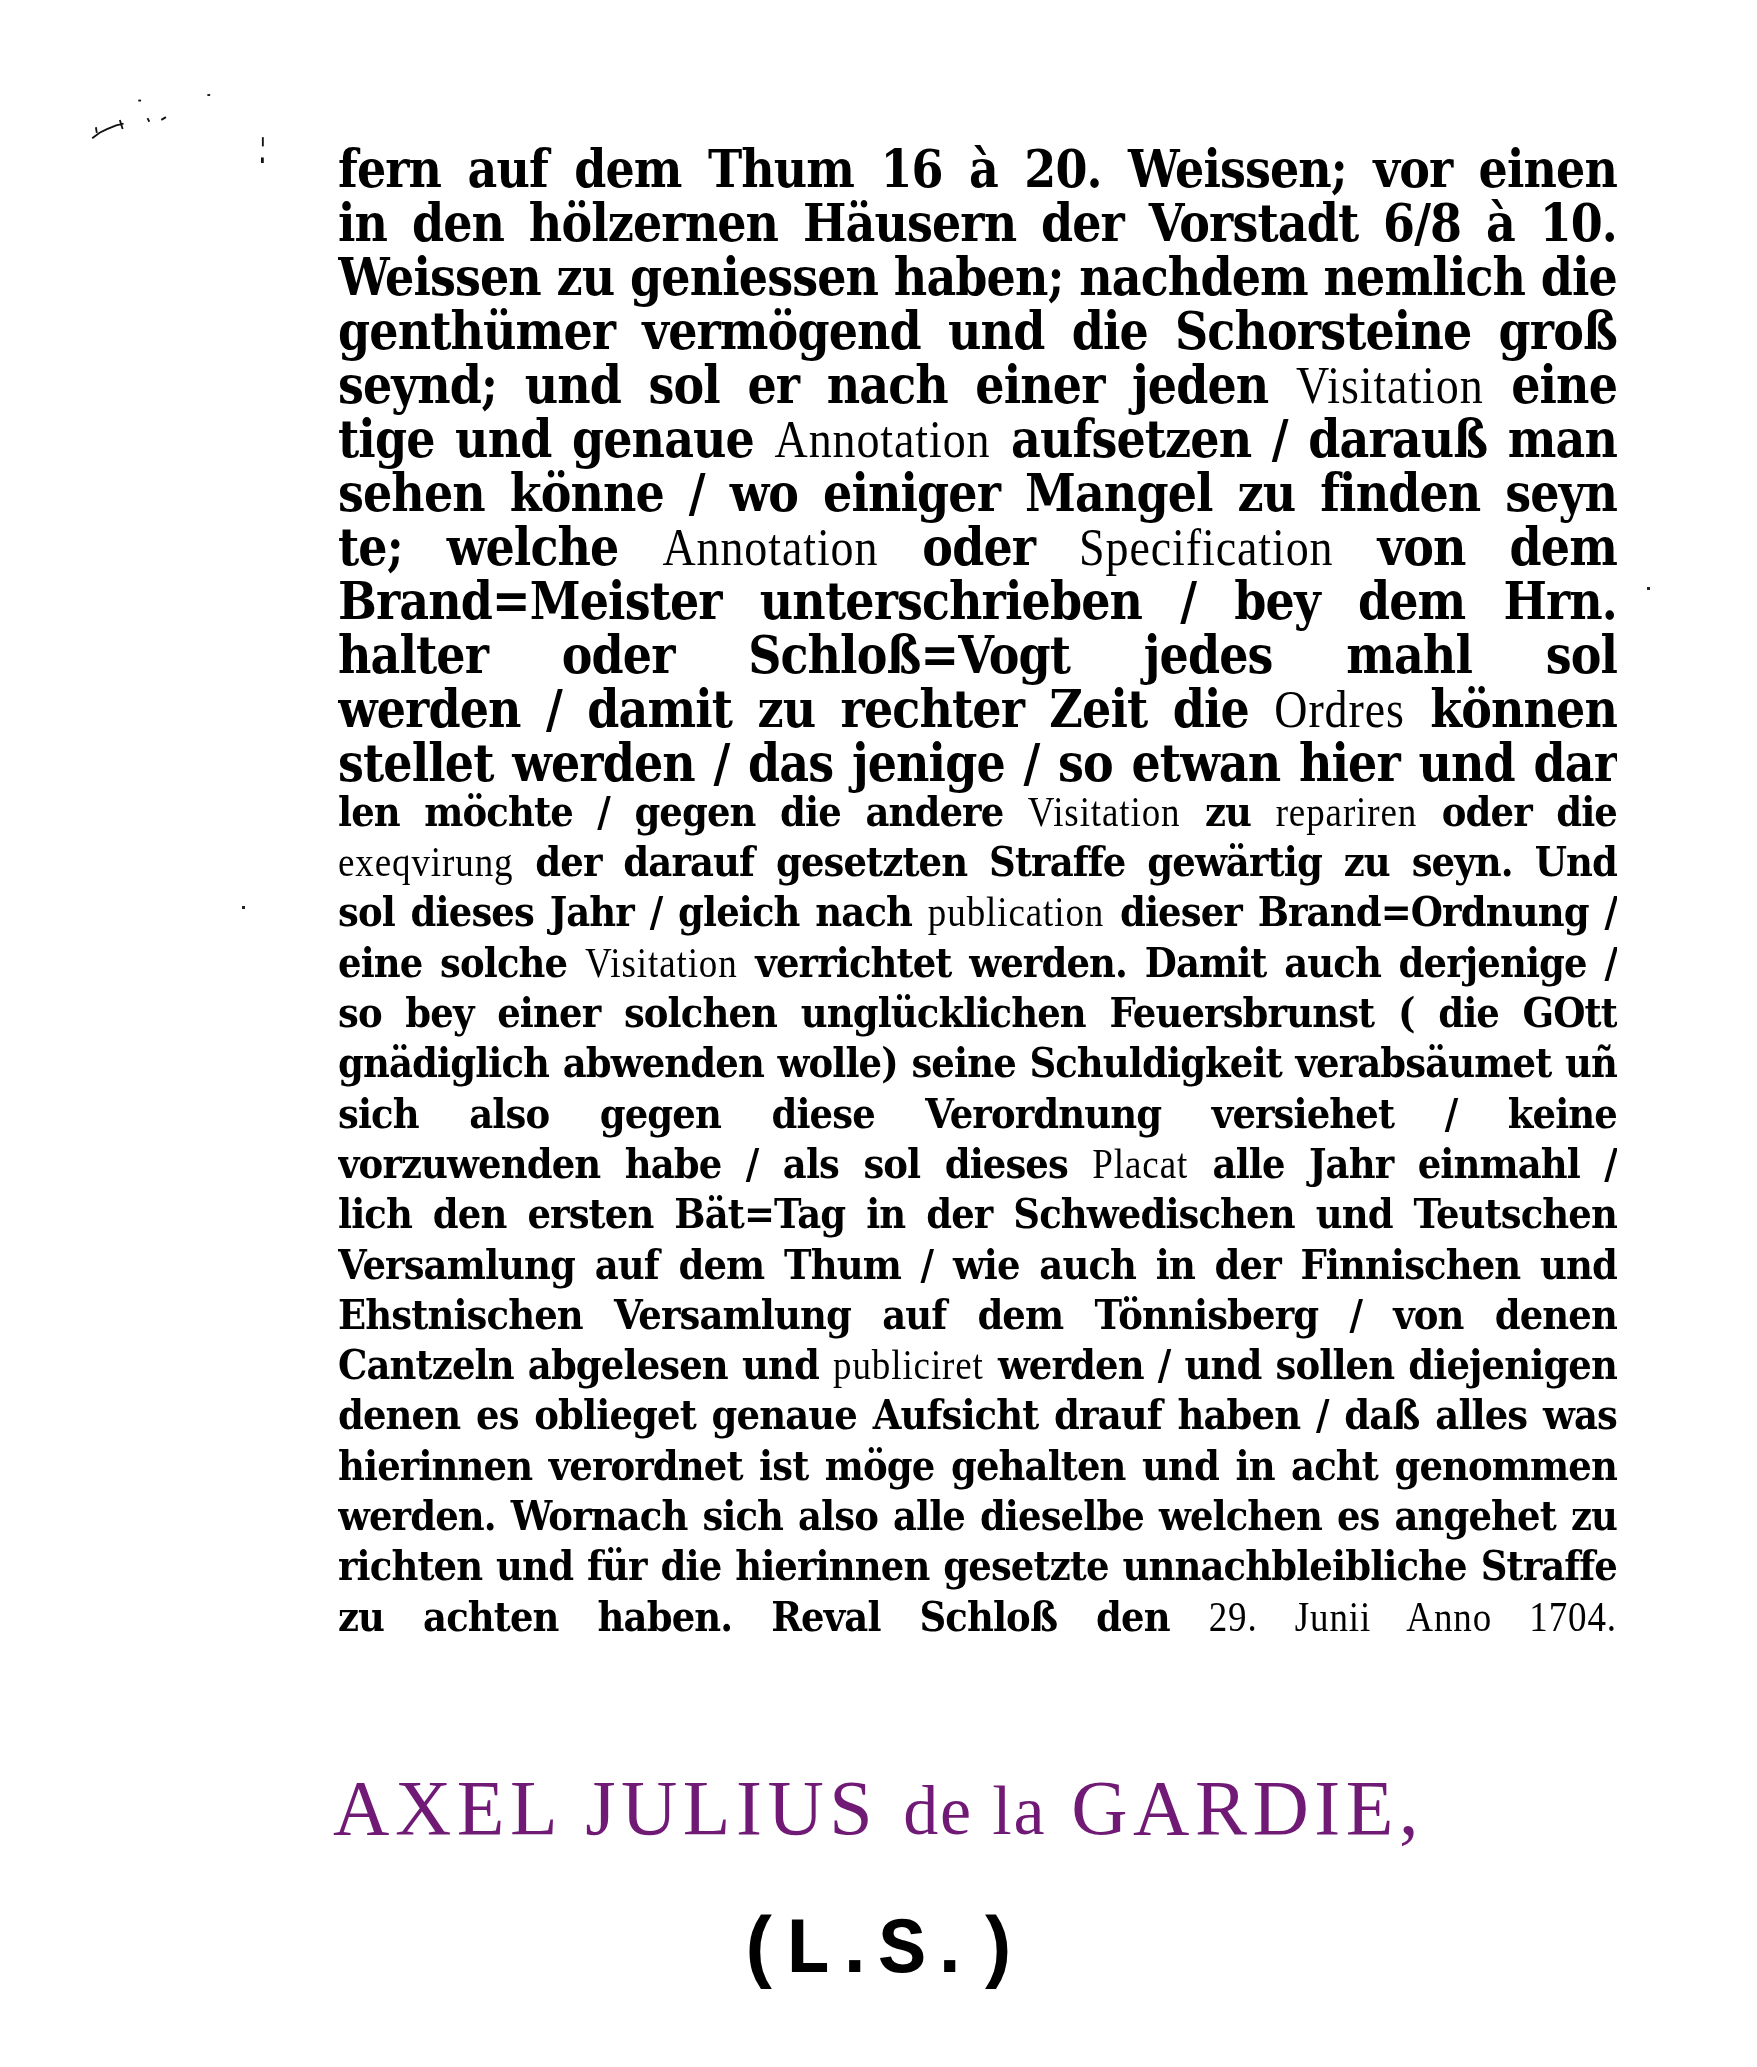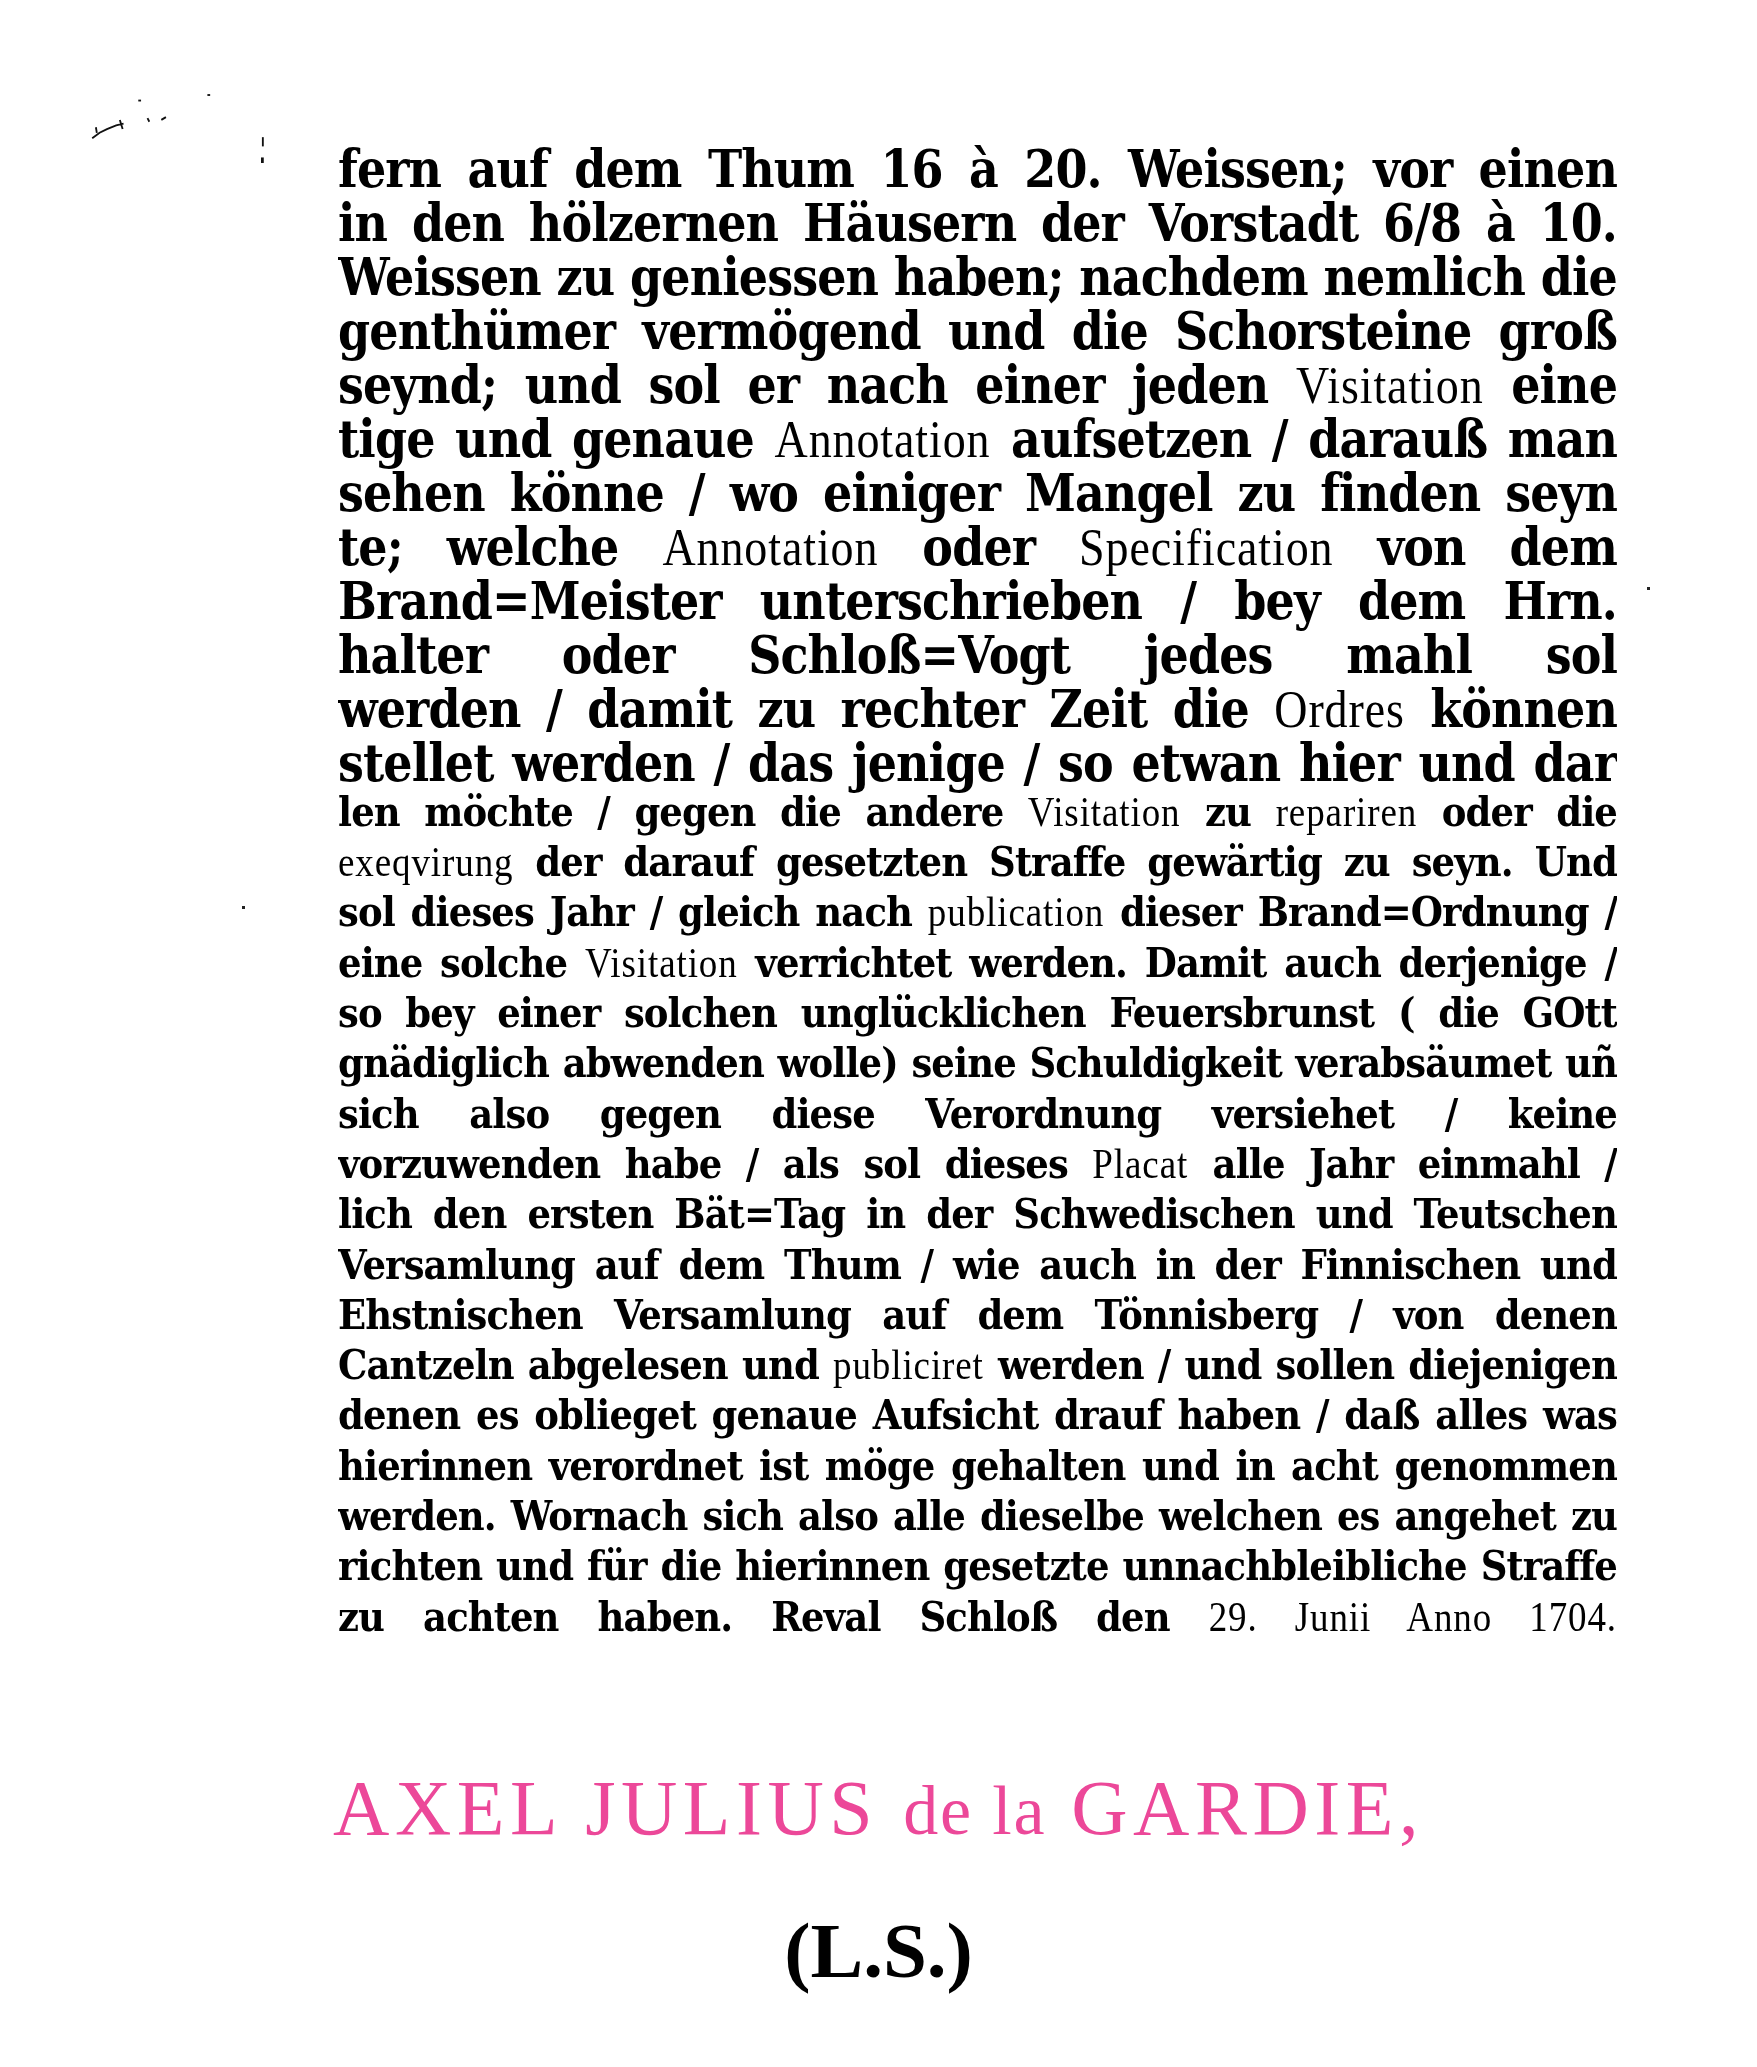--- a/index.html
+++ b/index.html
@@ -83,33 +83,33 @@
   }
   .signature {
     position: absolute;
     left: 0;
     width: 1757px;
     top: 1763px;
     text-align: center;
     font-family: "Liberation Serif", serif;
     font-size: 78px;
     letter-spacing: 5.5px;
-    color: #ec4899;
+    color: #701a75;
   }
   .signature .lower {
     font-size: 70px;
     letter-spacing: 1.8px;
   }
   .seal {
     position: absolute;
     left: 0;
     width: 1757px;
     top: 1906px;
     text-align: center;
-    font-family: Liberation Serif, serif;
+    font-family: Liberation Mono, monospace;
     font-weight: bold;
     font-size: 79px;
     color: #000;
   }
 </style>
 </head>
 <body>
 
 <div class="page">
 

